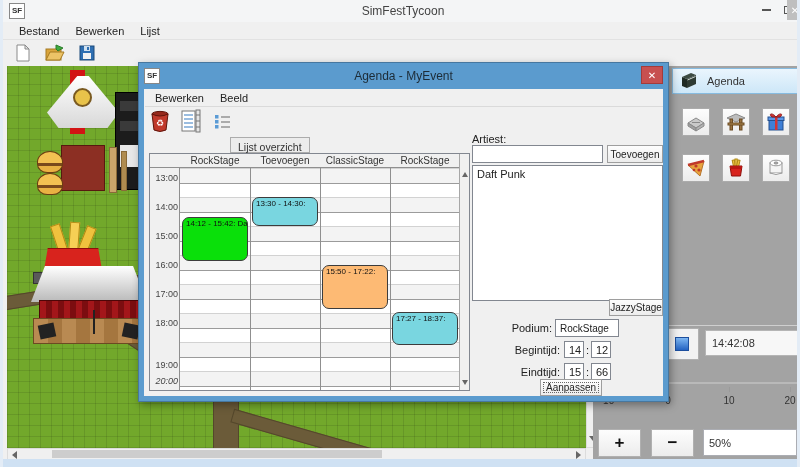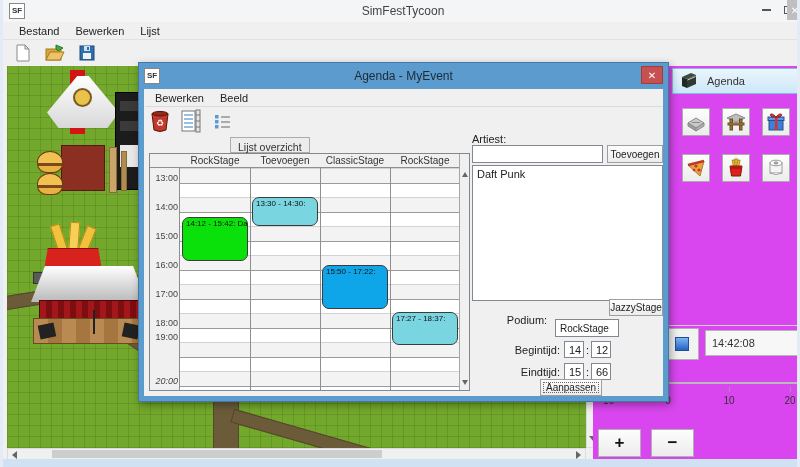--- a/index.html
+++ b/index.html
@@ -30,21 +30,21 @@
          background-image:
            repeating-linear-gradient(0deg, rgba(0,0,0,.10) 0 1px, transparent 1px 11px),
            repeating-linear-gradient(90deg, rgba(0,0,0,.10) 0 1px, transparent 1px 11px); }
   .path { position:absolute; background:#6b5b39; border:1px solid #54472b; }
   .abs { position:absolute; }
   .scroll { position:absolute; background:#f0f0f0; border:1px solid #dcdcdc; }
   .sb-thumb { position:absolute; background:#cdcdcd; }
   .arr { position:absolute; width:0; height:0; }
   #bottom-strip { position:absolute; left:0; top:459px; width:800px; height:8px; background:#cfe1f3; }
   
-  #sidebar { position:absolute; left:590px; top:66px; width:207px; height:393px; background:#d946ef; border-right:2px solid #d9d9d9; }
+  #sidebar { position:absolute; left:590px; top:66px; width:207px; height:393px; background:#a3a3a3; border-right:2px solid #d9d9d9; }
   #agenda-item { position:absolute; left:79px; top:2px; width:126px; height:26px;
                  background:linear-gradient(#eaf5fd,#cde7f8); border:1px solid #86bbe0;
                  display:flex; align-items:center; gap:8px; padding-left:6px; font-size:11px; color:#333; }
   .shopbtn { position:absolute; width:28px; height:28px; background:linear-gradient(#fdfdfd,#ececec);
              border:1px solid #ababab; display:flex; align-items:center; justify-content:center; }
   #panel-divider { position:absolute; left:0; top:259px; width:205px; height:1px; background:#cfcfcf; }
   #playback-btn { position:absolute; left:72px; top:262px; width:34px; height:32px;
                   background:#f2f2f2; border:1px solid #b0b0b0; display:flex; align-items:center; justify-content:center; }
   .stop-icon { width:14px; height:14px; background:linear-gradient(#7db6f2,#2463c2); border:1px solid #1d4f9e; }
   #clock-field { position:absolute; left:112px; top:264px; width:93px; height:26px; background:#f7f7f7;
@@ -287,20 +287,21 @@
           <div class="slider-tick" style="left: 73px;"></div>
           <div class="slider-label" style="left: 73px;">0</div>
           <div class="slider-tick" style="left: 134px;"></div>
           <div class="slider-label" style="left: 134px;">10</div>
           <div class="slider-tick" style="left: 195px;"></div>
           <div class="slider-label" style="left: 195px;">20</div>
         </div>
     </div>
     <div class="zoombtn" style="left:5px;">+</div>
     <div class="zoombtn" style="left:58px;">−</div>
+    <div id="zoom-field">50%</div>
   </div>
 
   <div id="bottom-strip"></div>
 
   <div id="dialog">
     <div id="dialog-titlebar">
       <div class="sf-icon" id="dlg-sf">SF</div>
       <div id="dialog-title">Agenda - MyEvent</div>
       <div id="dialog-close">✕</div>
     </div>
@@ -376,50 +377,50 @@
         <div class="sch-hline" style="top: 202.5px; background: rgb(155, 155, 155);"></div>
         <div class="sch-hline" style="top: 217px; background: rgb(210, 210, 210);"></div>
         <div class="sch-hline" style="top: 231.5px; background: rgb(155, 155, 155);"></div>
         <div class="sch-gutter"></div>
         <div class="sch-time" style="top: 18.5px;">13:00</div>
         <div class="sch-time" style="top: 47.5px;">14:00</div>
         <div class="sch-time" style="top: 76.5px;">15:00</div>
         <div class="sch-time" style="top: 105.5px;">16:00</div>
         <div class="sch-time" style="top: 134.5px;">17:00</div>
         <div class="sch-time" style="top: 163.5px;">18:00</div>
-        <div class="sch-time" style="top: 178px;">19:00</div>
+        <div class="sch-time" style="top: 206px;">19:00</div>
         <div class="sch-time" style="top: 221.5px; font-style: italic;">20:00</div>
         <div class="sch-head" style="left: 30px; width: 70px;">RockStage</div>
         <div class="sch-vline" style="left: 100px;"></div>
         <div class="sch-head" style="left: 100px; width: 70px;">Toevoegen</div>
         <div class="sch-vline" style="left: 170px;"></div>
         <div class="sch-head" style="left: 170px; width: 70px;">ClassicStage</div>
         <div class="sch-vline" style="left: 240px;"></div>
         <div class="sch-head" style="left: 240px; width: 70px;">RockStage</div>
         <div class="sch-vline" style="left: 310px;"></div>
         <div class="sch-head" style="left: 0px; width: 30px;"></div>
         <div class="sch-event" style="left: 32px; width: 66px; top: 63.3px; height: 43.5px; background: rgb(10, 224, 10);">14:12 - 15:42: Daft P</div>
         <div class="sch-event" style="left: 102px; width: 66px; top: 43px; height: 29px; background: rgb(121, 214, 224);">13:30 - 14:30:</div>
-        <div class="sch-event" style="left: 172px; width: 66px; top: 110.667px; height: 44.4667px; background: #0ea5e9;">15:50 - 17:22:</div>
+        <div class="sch-event" style="left: 172px; width: 66px; top: 110.667px; height: 44.4667px; background: #fdba74;">15:50 - 17:22:</div>
         <div class="sch-event" style="left: 242px; width: 66px; top: 157.55px; height: 33.8333px; background: rgb(121, 214, 224);">17:27 - 18:37:</div>
         <div class="sch-sb">
           <div class="arr" style="left: 2px; top: 18px; border-left: 3.5px solid transparent; border-right: 3.5px solid transparent; border-bottom: 5px solid rgb(102, 102, 102);"></div>
           <div class="arr" style="left: 2px; bottom: 5px; border-left: 3.5px solid transparent; border-right: 3.5px solid transparent; border-top: 5px solid rgb(102, 102, 102);"></div>
         </div>
       </div>
 
     <div class="lbl" style="left:333px;top:70px;">Artiest:</div>
     <div class="combo" style="left:333px;top:82px;width:131px;height:18px;"></div>
     <div class="pushbtn" style="left:468px;top:82px;width:56px;height:18px;">Toevoegen</div>
     <div id="artist-list">
         <div class="artist-item">Daft Punk</div>
       </div>
     <div class="pushbtn" style="left:470px;top:236px;width:54px;height:17px;">JazzyStage</div>
 
-    <div class="lbl" style="left:363px;top:251px;width:50px;text-align:center;">Podium:</div>
+    <div class="lbl" style="left:363px;top:259px;width:50px;text-align:right;">Podium:</div>
     <div class="combo" style="left:416px;top:256px;width:64px;height:18px;font-size:10px;">RockStage</div>
 
     <div class="lbl" style="left:363px;top:281px;width:58px;text-align:right;">Begintijd:</div>
     <div class="field" style="left:425px;top:278px;width:20px;height:17px;">14</div>
     <div class="lbl" style="left:447px;top:281px;">:</div>
     <div class="field" style="left:452px;top:278px;width:20px;height:17px;">12</div>
 
     <div class="lbl" style="left:363px;top:303px;width:58px;text-align:right;">Eindtijd:</div>
     <div class="field" style="left:425px;top:300px;width:20px;height:17px;">15</div>
     <div class="lbl" style="left:447px;top:303px;">:</div>

